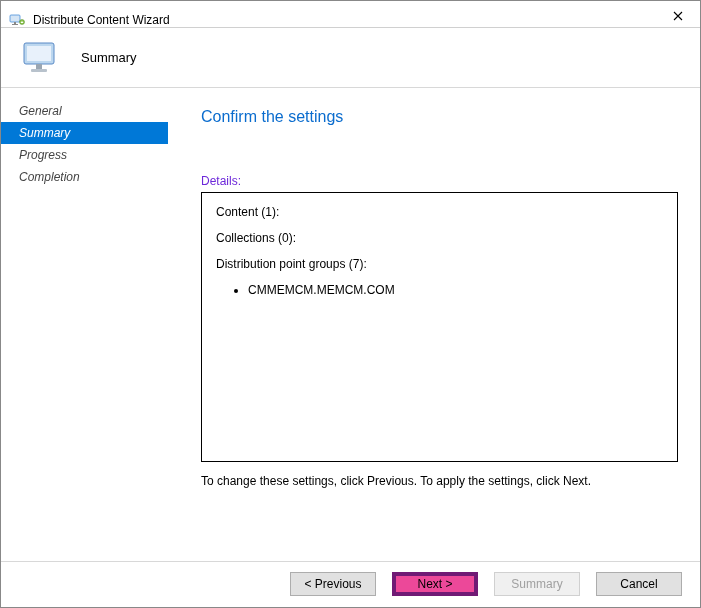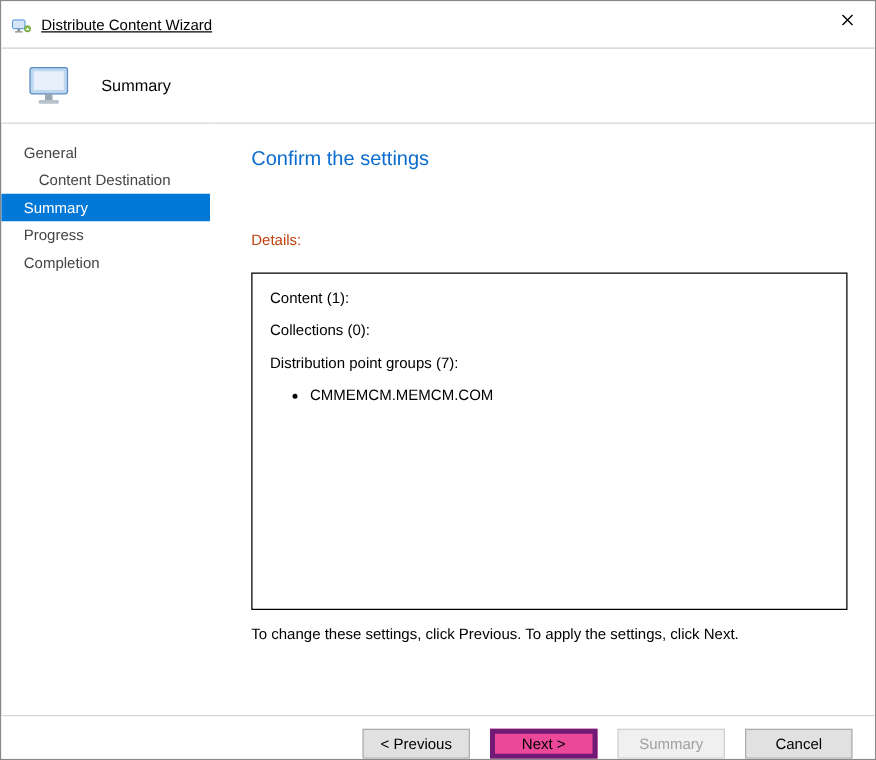--- a/index.html
+++ b/index.html
@@ -6,28 +6,27 @@
     body {
       font-family: "Segoe UI", Tahoma, sans-serif;
       font-size: 12px;
       background: #fff;
       width: 701px;
       height: 608px;
       overflow: hidden;
       border: 1px solid #888;
     }
     .titlebar {
-      height: 38px;
-      display: flex;
-      align-items: center;
+      height: 27px;
+      display: flex;
+      align-items: flex-end;
       padding: 0 8px;
       background: #fff;
       border-bottom: 1px solid #d0d0d0;
       position: relative;
-      text-decoration: underline;
     }
     .titlebar .app-icon {
       width: 16px; height: 16px;
       margin-right: 8px;
       flex-shrink: 0;
     }
     .titlebar .title {
       font-size: 12px;
       color: #000;
     }
@@ -67,42 +66,43 @@
       border-right: 1px solid #ffffff;
       padding-top: 12px;
     }
     .nav-item {
       height: 22px;
       line-height: 22px;
       padding-left: 18px;
       font-size: 12px;
       color: #444;
       cursor: pointer;
+      font-style: italic;
     }
     .nav-item.sub { padding-left: 30px; }
     .nav-item.active {
       background: #0078d7;
       color: #fff;
     }
     .content {
       flex: 1;
       padding: 20px 22px 8px 32px;
       display: flex;
       flex-direction: column;
     }
     .content h1 {
       color: #0a6cce;
       font-size: 16px;
       font-weight: 400;
       margin-bottom: 48px;
     }
     .details-label {
       font-size: 12px;
-      color: #c2410c;
-      margin-bottom: 19px;
+      color: #6d28d9;
+      margin-bottom: 4px;
     }
     .details-box {
       border: 1px solid #000;
       height: 270px;
       padding: 12px 14px;
       font-size: 12px;
       color: #000;
       overflow: auto;
     }
     .details-box .section { margin-bottom: 12px; }
@@ -171,21 +171,20 @@
       <rect x="15" y="26" width="6" height="5" fill="#9aa6b2"></rect>
       <rect x="10" y="31" width="16" height="3" rx="1" fill="#b8c2cc"></rect>
     </svg>
   </span>
   <span class="banner-title">Summary</span>
 </div>
 
 <div class="body">
   <div class="nav">
     <div class="nav-item">General</div>
-    <div class="nav-item sub">Content Destination</div>
     <div class="nav-item active">Summary</div>
     <div class="nav-item">Progress</div>
     <div class="nav-item">Completion</div>
   </div>
 
   <div class="content">
     <h1>Confirm the settings</h1>
     <div class="details-label">Details:</div>
     <div class="details-box">
       <div class="section">

